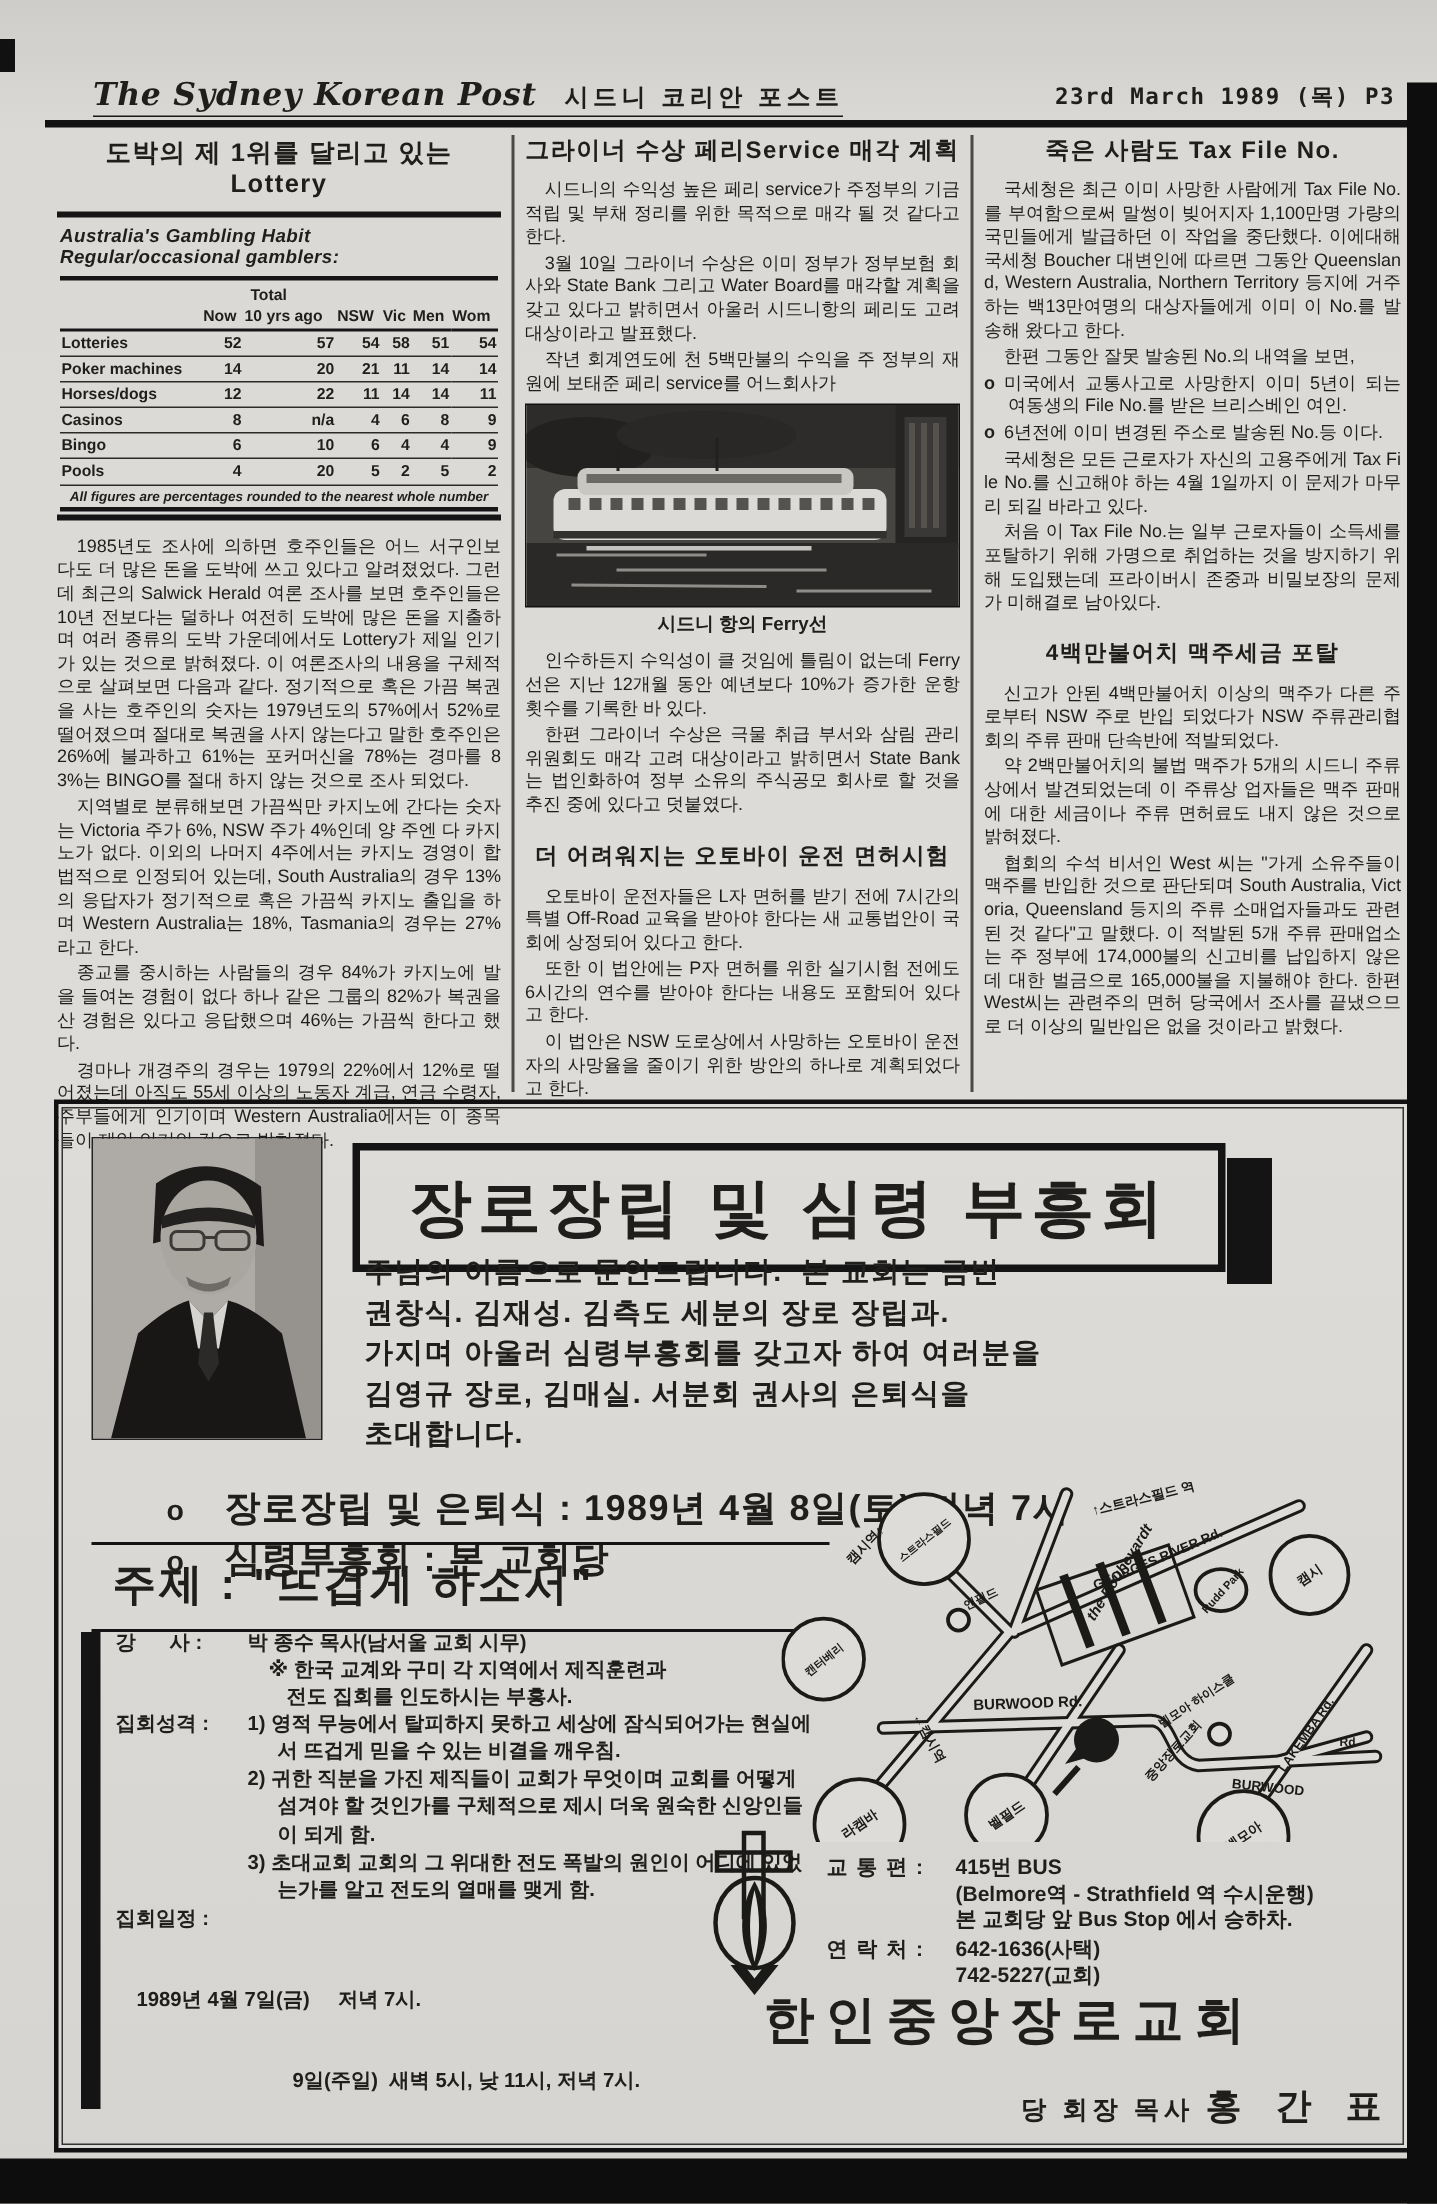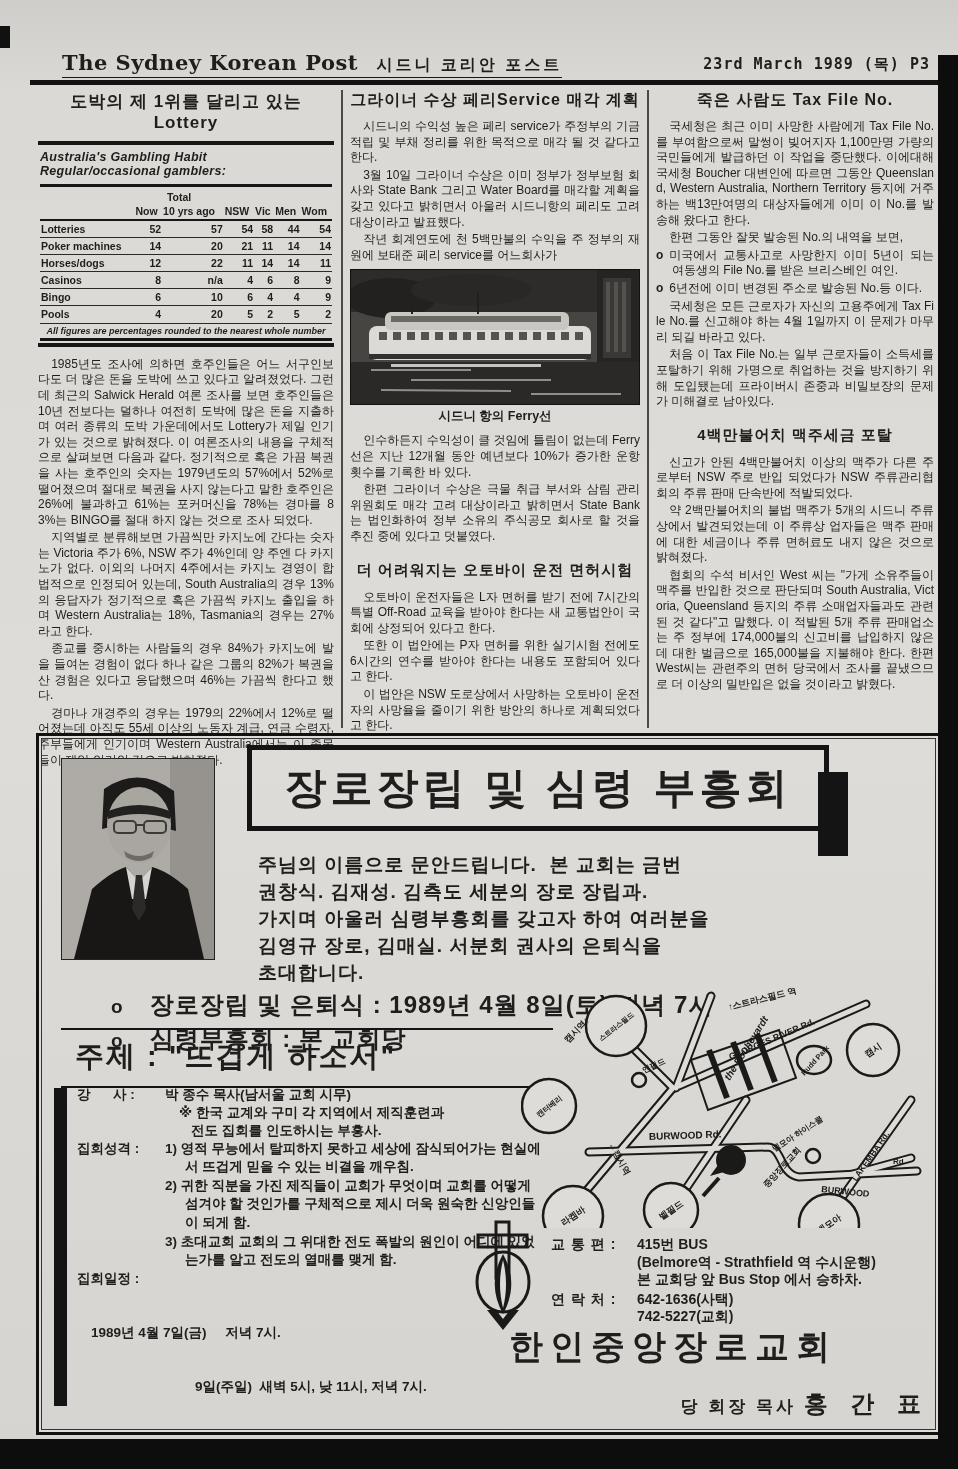--- a/index.html
+++ b/index.html
@@ -13,21 +13,21 @@
     position:absolute;left:0;top:0;width:958px;height:1469px;
     background:linear-gradient(180deg,#cfcdc9 0%,#dbd9d5 6%,#dedcd8 50%,#d6d4d0 100%);
   }
   
   .bar-right{position:absolute;right:0;top:55px;width:20px;height:1414px;background:#0d0d0d;}
   .bar-bottom{position:absolute;left:0;bottom:0;width:958px;height:30px;background:#0d0d0d;}
   .mark-tl{position:absolute;left:0;top:26px;width:10px;height:22px;background:#111;}
 
   
   .masthead{position:absolute;left:62px;top:50px;width:600px;}
-  .masthead-en{font-family:"DejaVu Serif","Liberation Serif",serif;font-weight:700;font-size:21px;letter-spacing:.5px;display:inline-block;}
+  .masthead-en{font-family:"DejaVu Serif","Liberation Serif",serif;font-style:italic;font-weight:700;font-size:21px;letter-spacing:.5px;display:inline-block;}
   .masthead-ko{font-weight:700;font-size:16px;letter-spacing:3px;display:inline-block;margin-left:14px;}
   .dateline{position:absolute;right:28px;top:55px;font-family:"DejaVu Sans Mono","Liberation Mono",monospace;font-weight:700;font-size:15px;letter-spacing:1px;}
   .rule-thin{position:absolute;left:62px;top:77px;width:500px;height:1px;background:#161616;}
   .rule-thick{position:absolute;left:30px;top:80px;width:910px;height:5px;background:#121212;}
 
   
   .col{position:absolute;top:90px;text-align:justify;}
   .col1{left:38px;width:296px;}
   .col2{left:350px;width:290px;}
   .col3{left:656px;width:278px;}
@@ -59,26 +59,26 @@
   .photo{border:1px solid #111;margin:6px 0 3px 0;display:block;}
   .caption{text-align:center;font-weight:700;font-size:12.5px;margin:2px 0 8px 0;}
 
   
   .adbox{
     position:absolute;left:36px;top:733px;width:899px;height:696px;
     border:3px solid #111;box-shadow:inset 0 0 0 2px #dedcd8, inset 0 0 0 3px #333;
   }
   .pastor-photo{position:absolute;left:22px;top:22px;border:1px solid #222;}
   .ad-title-banner{
-    position:absolute;left:196px;top:9px;width:572px;height:76px;
-    border:5px solid #141414;display:flex;align-items:center;justify-content:center;margin-left:12px;
+    position:absolute;left:196px;top:26px;width:572px;height:76px;
+    border:5px solid #141414;display:flex;align-items:center;justify-content:center;
   }
   .ad-title{font-size:42px;font-weight:900;letter-spacing:4px;white-space:nowrap;}
   .ad-title-shadow{position:absolute;left:779px;top:36px;width:30px;height:84px;background:#141414;}
-  .greeting{position:absolute;left:204px;top:116px;width:672px;margin-left:15px;}
+  .greeting{position:absolute;left:204px;top:100px;width:672px;}
   .greeting div{font-size:19px;font-weight:700;line-height:1.42;letter-spacing:1px;white-space:pre-wrap;}
   .ad-bullet{position:absolute;left:20px;font-size:24px;font-weight:800;letter-spacing:1px;white-space:pre-wrap;}
   .ad-bullet .bm{font-size:19px;padding:0 26px 0 6px;font-weight:700;}
   .ad-b1{top:225px;} .ad-b2{top:259px;}
   .theme-box{
     position:absolute;left:22px;top:292px;width:478px;
     border-top:2.5px solid #141414;border-bottom:2.5px solid #141414;
     padding:7px 0 9px 14px;
   }
   .theme-text{font-size:29px;font-weight:900;letter-spacing:2px;white-space:nowrap;}
@@ -148,21 +148,21 @@
             <th>Wom</th>
           </tr>
         </thead>
         <tbody>
           <tr>
             <td class="lbl">Lotteries</td>
             <td>52</td>
             <td>57</td>
             <td>54</td>
             <td>58</td>
-            <td>44</td>
+            <td>51</td>
             <td>54</td>
           </tr>
           <tr>
             <td class="lbl">Poker machines</td>
             <td>14</td>
             <td>20</td>
             <td>21</td>
             <td>11</td>
             <td>14</td>
             <td>14</td>

